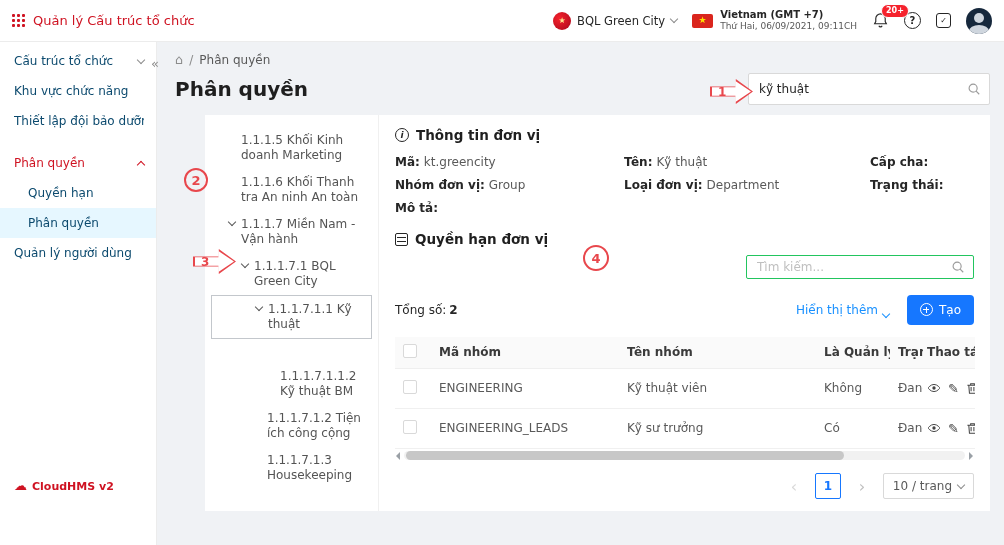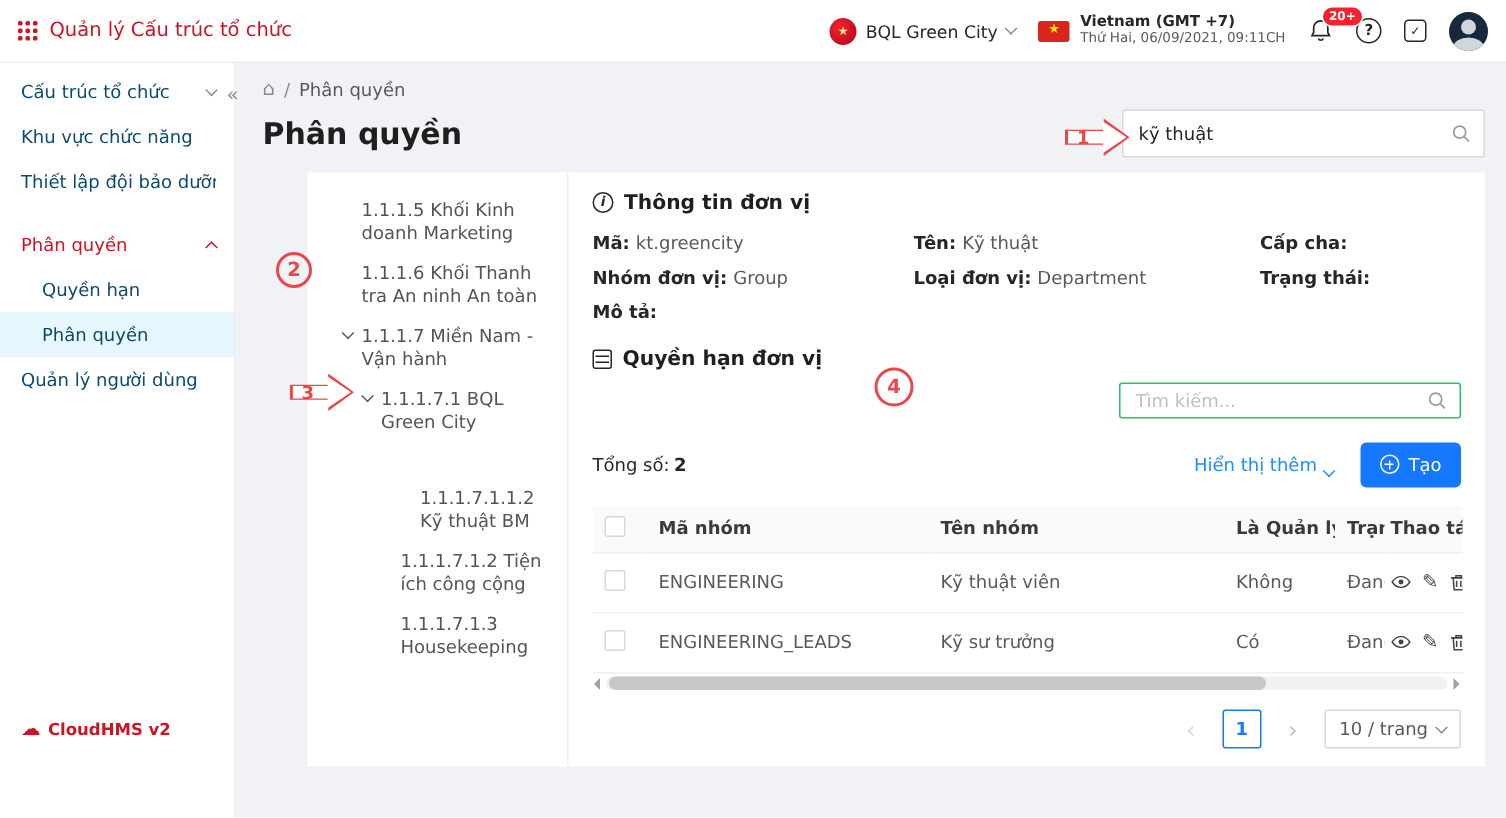--- a/index.html
+++ b/index.html
@@ -79,21 +79,21 @@
   .details{flex:1;min-width:0;border-left:1px solid #f0f0f0;padding:12px 16px;display:flex;flex-direction:column}
   .sec-head{display:flex;align-items:center;gap:7px}
   .sec-head h3{font-size:13.5px;font-weight:700;color:#1f1f1f}
   .sec-head.second{margin-top:16px}
   .info-icon{width:14px;height:14px;border:1.3px solid #262626;border-radius:50%;display:inline-flex;align-items:center;justify-content:center;flex:none;font-size:9px;font-weight:700;font-style:italic}
   .info-icon::before{content:"i"}
   .table-icon{width:13px;height:13px;border:1.4px solid #262626;border-radius:2px;position:relative;display:inline-block;flex:none}
   .table-icon::before{content:"";position:absolute;left:1px;right:1px;top:3px;border-top:1.4px solid #262626}
   .table-icon::after{content:"";position:absolute;left:1px;right:1px;top:7px;border-top:1.4px solid #262626}
 
-  .fields{display:grid;grid-template-columns:206px 223px 1fr;gap:9px 8px;margin-top:12px;font-size:12px}
+  .fields{display:grid;grid-template-columns:206px 223px 1fr;gap:9px 23px;margin-top:12px;font-size:12px}
   .field{white-space:nowrap;overflow:hidden}
   .field b{font-weight:700;color:#262626}
   .field span{color:#595959;margin-left:4px}
   .field.wide{grid-column:1 / -1}
 
   .perm-search{width:228px;height:28px;margin:8px 0 0 auto;background:#fff;border:1px solid #22c55e;border-radius:2px;display:flex;align-items:center;padding:0 8px 0 10px;gap:6px}
   .perm-search input{flex:1;min-width:0;border:none;outline:none;background:transparent;font-size:12px;color:#262626;font-family:inherit}
 
   .toolbar{display:flex;align-items:center;justify-content:space-between;margin-top:16px}
   .total{font-size:12px;color:#262626}
@@ -249,20 +249,24 @@
               <span class="tcaret none"></span>
               <span class="tlabel">1.1.1.6 Khối Thanh tra An ninh An toàn</span>
             </div>
           <div class="trow lv0">
               <span class="tcaret"></span>
               <span class="tlabel">1.1.1.7 Miền Nam - Vận hành</span>
             </div>
           <div class="trow lv1">
               <span class="tcaret"></span>
               <span class="tlabel">1.1.1.7.1 BQL Green City</span>
+            </div>
+          <div class="trow lv2 sel">
+              <span class="tcaret"></span>
+              <span class="tlabel">1.1.1.7.1.1 Kỹ thuật</span>
             </div>
           <div class="trow lv3">
               <span class="tcaret none"></span>
             </div>
           <div class="trow lv3">
               <span class="tcaret none"></span>
               <span class="tlabel">1.1.1.7.1.1.2 Kỹ thuật BM</span>
             </div>
           <div class="trow lv2">
               <span class="tcaret none"></span>

